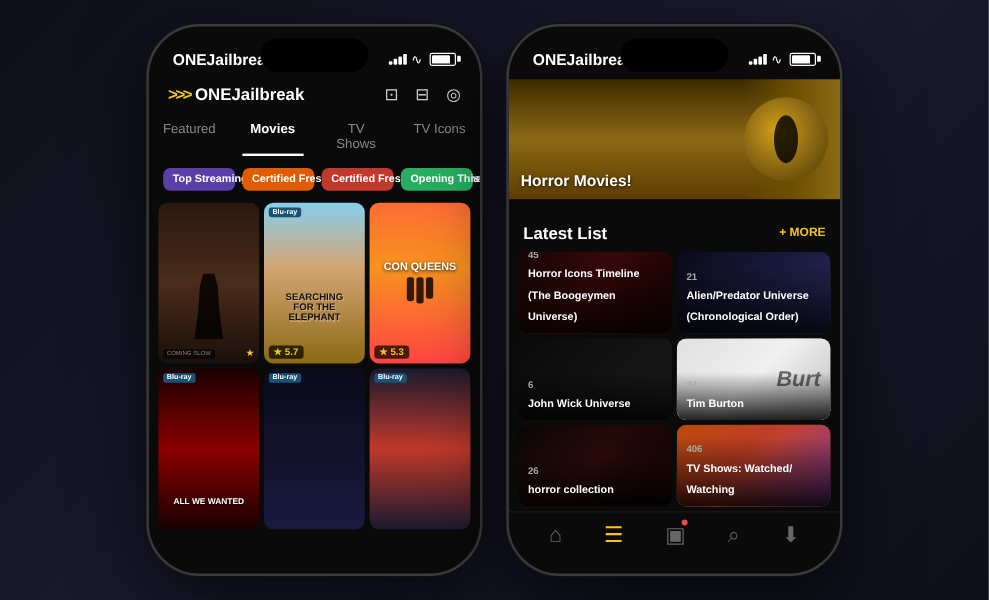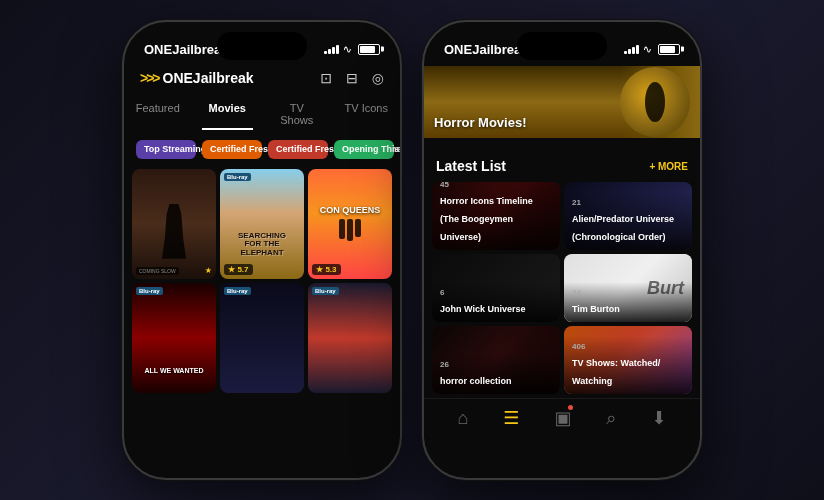--- a/index.html
+++ b/index.html
@@ -228,21 +228,21 @@
       display: grid;
       grid-template-columns: repeat(3, 1fr);
       gap: 4px;
       padding: 4px 8px;
     }
 
     .movie-card {
       border-radius: 8px;
       overflow: hidden;
       position: relative;
-      height: 110px;
+      height: 134px;
       background: #1a1a2e;
     }
 
     .movie-badge {
       position: absolute;
       bottom: 4px;
       left: 4px;
       background: rgba(0,0,0,0.7);
       border-radius: 3px;
       padding: 1px 4px;
@@ -291,21 +291,21 @@
       background: linear-gradient(180deg, #1a1a2e 0%, #c0392b 50%, #1a1a2e 100%);
     }
 
     
     .phone2-screen {
       background: #0a0a0a;
     }
 
     
     .hero-area {
-      height: 72px;
+      height: 100px;
       background: linear-gradient(180deg, #3d2b00 0%, #8b6914 50%, #5c3d00 100%);
       position: relative;
       overflow: hidden;
       text-align: right;
     }
 
     .hero-overlay {
       position: absolute;
       bottom: 8px;
       left: 10px;

